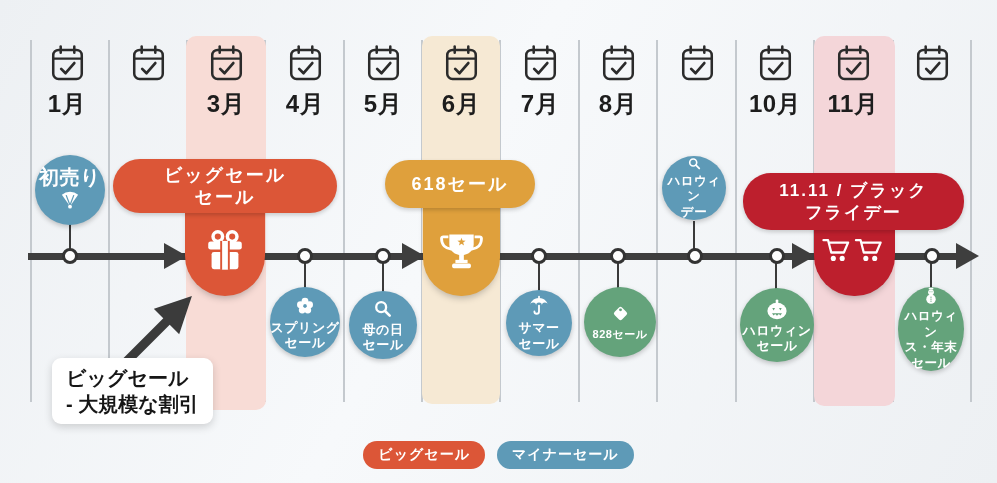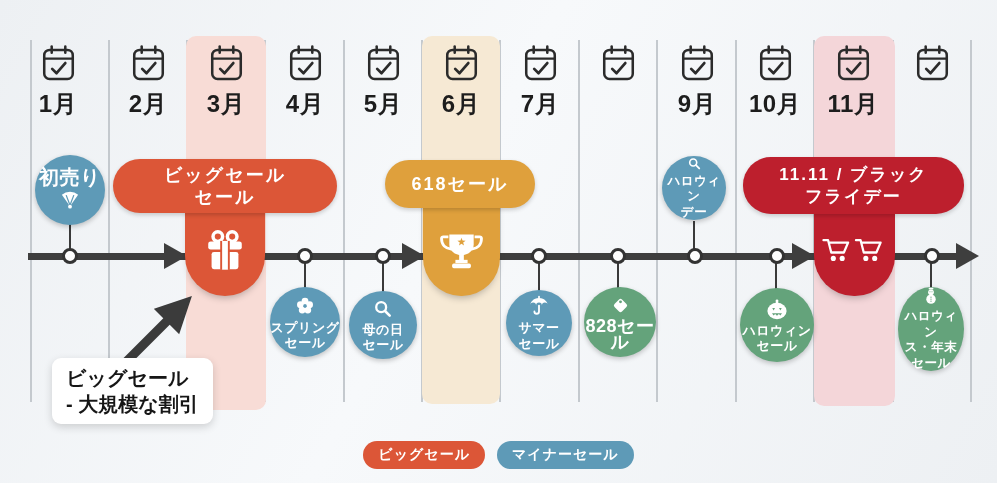--- a/index.html
+++ b/index.html
@@ -60,39 +60,38 @@
   <div class="vline" style="left:656px"></div>
   <div class="vline" style="left:735px"></div>
   <div class="vline" style="left:813px"></div>
   <div class="vline" style="left:892px"></div>
   <div class="vline" style="left:970px"></div>
 
   <div class="hl hl-pink" style="left:186px;width:80px;height:374px"></div>
   <div class="hl hl-cream" style="left:422px;width:78px;height:368px"></div>
   <div class="hl hl-pink2" style="left:814px;width:81px;height:370px"></div>
 
-  <div class="month" style="left:18px">
+  <div class="month" style="left:27px">
       <svg class="cal" width="33" height="39" viewBox="0 0 34 40" fill="none" stroke="#2b2b2b" stroke-linecap="round" stroke-linejoin="round">
         <line x1="10" y1="2.5" x2="10" y2="9" stroke-width="2.6"></line>
         <line x1="24" y1="2.5" x2="24" y2="9" stroke-width="2.6"></line>
         <rect x="2.3" y="6" width="29.4" height="30" rx="5.5" stroke-width="2.6"></rect>
         <line x1="2.3" y1="15" x2="31.7" y2="15" stroke-width="2.4"></line>
         <polyline points="10.5,25.5 15,30 24,19.5" stroke-width="2.8"></polyline>
       </svg>
       <div class="mlabel">1月</div>
     </div>
   <div class="month" style="left:108px">
       <svg class="cal" width="33" height="39" viewBox="0 0 34 40" fill="none" stroke="#2b2b2b" stroke-linecap="round" stroke-linejoin="round">
         <line x1="10" y1="2.5" x2="10" y2="9" stroke-width="2.6"></line>
         <line x1="24" y1="2.5" x2="24" y2="9" stroke-width="2.6"></line>
         <rect x="2.3" y="6" width="29.4" height="30" rx="5.5" stroke-width="2.6"></rect>
         <line x1="2.3" y1="15" x2="31.7" y2="15" stroke-width="2.4"></line>
         <polyline points="10.5,25.5 15,30 24,19.5" stroke-width="2.8"></polyline>
       </svg>
-      <div class="mlabel">2月</div>
     </div>
   <div class="month" style="left:186px">
       <svg class="cal" width="33" height="39" viewBox="0 0 34 40" fill="none" stroke="#2b2b2b" stroke-linecap="round" stroke-linejoin="round">
         <line x1="10" y1="2.5" x2="10" y2="9" stroke-width="2.6"></line>
         <line x1="24" y1="2.5" x2="24" y2="9" stroke-width="2.6"></line>
         <rect x="2.3" y="6" width="29.4" height="30" rx="5.5" stroke-width="2.6"></rect>
         <line x1="2.3" y1="15" x2="31.7" y2="15" stroke-width="2.4"></line>
         <polyline points="10.5,25.5 15,30 24,19.5" stroke-width="2.8"></polyline>
       </svg>
       <div class="mlabel">3月</div>
@@ -138,30 +137,30 @@
       <div class="mlabel">7月</div>
     </div>
   <div class="month" style="left:578px">
       <svg class="cal" width="33" height="39" viewBox="0 0 34 40" fill="none" stroke="#2b2b2b" stroke-linecap="round" stroke-linejoin="round">
         <line x1="10" y1="2.5" x2="10" y2="9" stroke-width="2.6"></line>
         <line x1="24" y1="2.5" x2="24" y2="9" stroke-width="2.6"></line>
         <rect x="2.3" y="6" width="29.4" height="30" rx="5.5" stroke-width="2.6"></rect>
         <line x1="2.3" y1="15" x2="31.7" y2="15" stroke-width="2.4"></line>
         <polyline points="10.5,25.5 15,30 24,19.5" stroke-width="2.8"></polyline>
       </svg>
+      <div class="mlabel">8月</div>
     </div>
   <div class="month" style="left:657px">
       <svg class="cal" width="33" height="39" viewBox="0 0 34 40" fill="none" stroke="#2b2b2b" stroke-linecap="round" stroke-linejoin="round">
         <line x1="10" y1="2.5" x2="10" y2="9" stroke-width="2.6"></line>
         <line x1="24" y1="2.5" x2="24" y2="9" stroke-width="2.6"></line>
         <rect x="2.3" y="6" width="29.4" height="30" rx="5.5" stroke-width="2.6"></rect>
         <line x1="2.3" y1="15" x2="31.7" y2="15" stroke-width="2.4"></line>
         <polyline points="10.5,25.5 15,30 24,19.5" stroke-width="2.8"></polyline>
       </svg>
-      <div class="mlabel">9月</div>
     </div>
   <div class="month" style="left:735px">
       <svg class="cal" width="33" height="39" viewBox="0 0 34 40" fill="none" stroke="#2b2b2b" stroke-linecap="round" stroke-linejoin="round">
         <line x1="10" y1="2.5" x2="10" y2="9" stroke-width="2.6"></line>
         <line x1="24" y1="2.5" x2="24" y2="9" stroke-width="2.6"></line>
         <rect x="2.3" y="6" width="29.4" height="30" rx="5.5" stroke-width="2.6"></rect>
         <line x1="2.3" y1="15" x2="31.7" y2="15" stroke-width="2.4"></line>
         <polyline points="10.5,25.5 15,30 24,19.5" stroke-width="2.8"></polyline>
       </svg>
       <div class="mlabel">10月</div>
@@ -240,21 +239,21 @@
   <div class="node" style="left:374.5px;top:248px"></div>
   <div class="node" style="left:530.5px;top:248px"></div>
   <div class="node" style="left:609.5px;top:248px"></div>
   <div class="node" style="left:686.5px;top:248px"></div>
   <div class="node" style="left:768.5px;top:248px"></div>
   <div class="node" style="left:923.5px;top:248px"></div>
 
   <div class="pill v-red pre" style="left:113px;top:159px;width:224px;height:54px">ビッグセール
 セール</div>
   <div class="pill v-amber" style="left:385px;top:160px;width:150px;height:48px">618セール</div>
-  <div class="pill v-crimson pre" style="left:743px;top:157px;width:221px;height:57px;font-size:17px">11.11 / ブラック
+  <div class="pill v-crimson pre" style="left:743px;top:173px;width:221px;height:57px;font-size:17px">11.11 / ブラック
 フライデー</div>
 
   <div class="mcircle c-blue" style="left:35px;top:155px;width:70px;height:70px">
     <div class="mtext" style="font-size:20px">初売り</div>
     <svg width="26" height="23" viewBox="0 0 26 24">
         <path d="M13 20 L4.5 8 A13 13 0 0 1 21.5 8 Z" fill="#fff"></path>
         <path d="M13 19 L9 8.5 M13 19 L17 8.5" stroke="#5e9ab7" stroke-width="1.3" fill="none"></path>
         <circle cx="13" cy="20.5" r="2" fill="#fff"></circle>
       </svg>
   </div>
@@ -293,21 +292,21 @@
 セール</div>
   </div>
 
   <div class="mcircle c-green" style="left:584px;top:287px;width:72px;height:70px;border-radius:50%">
     <svg width="23" height="23" viewBox="0 0 24 24">
         <g transform="rotate(45 12 12)">
           <rect x="6.5" y="6.5" width="11" height="11" rx="2.2" fill="#fff"></rect>
         </g>
         <circle cx="12" cy="8.2" r="1.5" fill="#64a37b"></circle>
       </svg>
-    <div class="mtext" style="font-size:18px">828セール</div>
+    <div class="mtext" style="font-size:11px">828セール</div>
   </div>
 
   <div class="mcircle c-blue" style="left:662px;top:156px;width:64px;height:64px">
     <svg width="21" height="21" viewBox="0 0 24 24">
         <circle cx="10" cy="10" r="5.4" fill="none" stroke="#fff" stroke-width="2.5"></circle>
         <line x1="14.2" y1="14.2" x2="19.3" y2="19.3" stroke="#fff" stroke-width="2.8" stroke-linecap="round"></line>
       </svg>
     <div class="mtext pre" style="font-size:12.5px">ハロウィン
 デー</div>
   </div>

